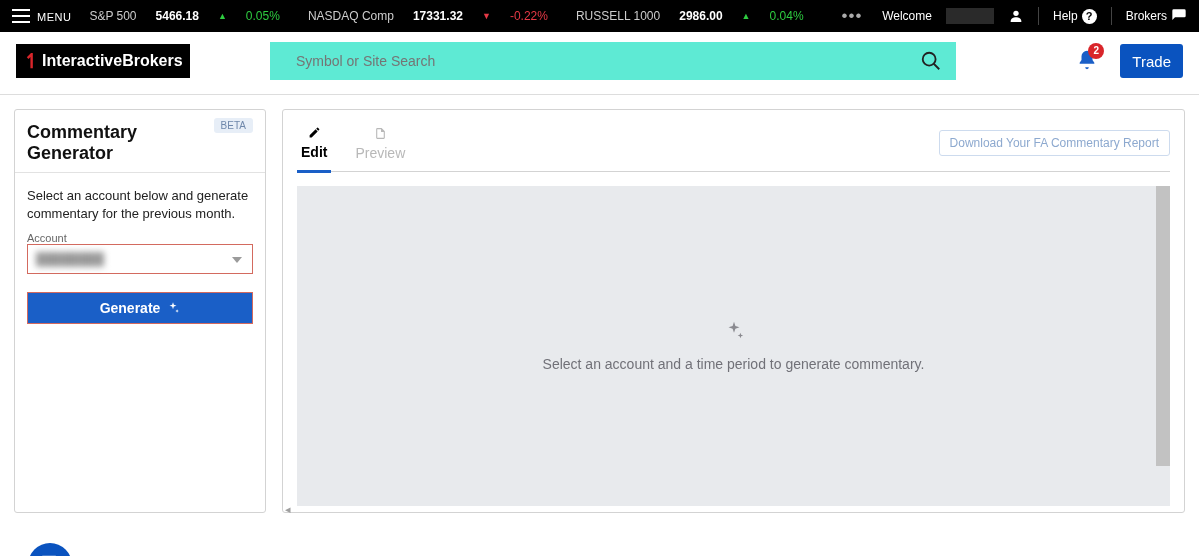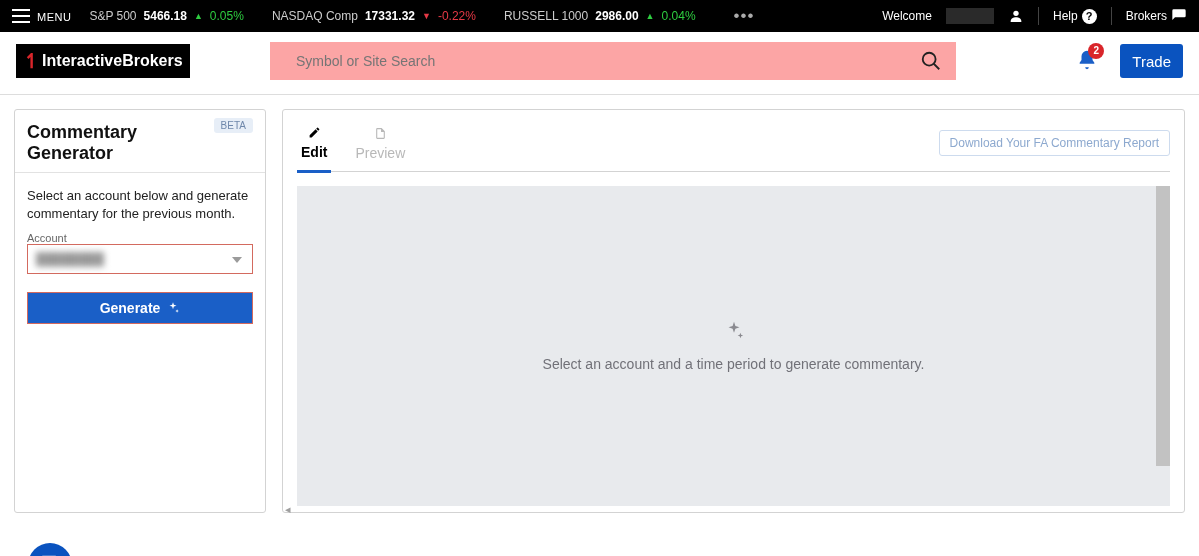--- a/index.html
+++ b/index.html
@@ -8,41 +8,41 @@
     
     .topbar {
       background: #000; color: #fff; height: 32px;
       display: flex; align-items: center; padding: 0 12px; font-size: 12px;
     }
     .menu-btn { display: flex; align-items: flex-end; gap: 7px; cursor: pointer; margin-right: 18px; }
     .hamburger { width: 18px; height: 14px; display: inline-block; }
     .hamburger span { display: block; height: 2px; background: #fff; margin-bottom: 4px; }
     .menu-text { font-size: 11px; letter-spacing: 0.5px; }
     .tickers { display: flex; gap: 28px; align-items: center; flex: 1; }
-    .ticker { display: flex; gap: 7px; align-items: center; }
+    .ticker { display: flex; gap: 19px; align-items: center; }
     .ticker .name { color: #ccc; cursor: pointer; }
     .ticker .price { color: #fff; font-weight: bold; }
     .ticker .up { color: #2ecc40; font-size: 9px; }
     .ticker .down { color: #e63946; font-size: 9px; }
     .ticker .chg-up { color: #2ecc40; }
     .ticker .chg-down { color: #e63946; }
     .more-dots { font-size: 17px; color: #aaa; cursor: pointer; margin-left: 10px; letter-spacing: 1px; }
     .top-right { display: flex; align-items: center; gap: 14px; }
     .welcome-box { background: #2a2a2a; width: 48px; height: 16px; display: inline-block; }
     .top-link { color: #fff; cursor: pointer; display: flex; align-items: center; gap: 4px; }
     .top-divider { width: 1px; height: 18px; background: #444; }
     .icon-svg { width: 16px; height: 16px; fill: #fff; }
     .circle-q { width:15px; height:15px; border-radius:50%; background:#fff; color:#000; font-size:11px; font-weight:bold; display:inline-flex; align-items:center; justify-content:center; }
 
     
     .header { display:flex; align-items:center; padding: 10px 16px 14px 16px; border-bottom: 1px solid #ddd; }
     .logo { width: 174px; height: 34px; background:#000; color:#fff; display:flex; align-items:center; justify-content:center; font-size:16px; font-weight:bold; margin-right: 80px; }
     .logo .arc { color:#d9252a; font-size:20px; margin-right:2px; }
     .search-wrap { flex:1; position:relative; margin-right:120px; }
-    .search-input { width:100%; height:38px; background:#fca5a5; border:none; padding:0 46px 0 26px; font-size:14px; color:#555; outline:none; }
+    .search-input { width:100%; height:38px; background:#5eead4; border:none; padding:0 46px 0 26px; font-size:14px; color:#555; outline:none; }
     .search-icn { position:absolute; right:14px; top:8px; }
     .bell-wrap { position:relative; margin-right:22px; cursor:pointer; }
     .bell-svg { width:22px; height:22px; fill:#1a5fc7; }
     .badge { position:absolute; top:-6px; right:-6px; background:#d9252a; color:#fff; border-radius:50%; width:16px; height:16px; font-size:10px; display:flex; align-items:center; justify-content:center; font-weight:bold; }
     .trade-btn { background:#0a53bf; color:#fff; border:none; border-radius:3px; height:34px; padding:0 12px; font-size:15px; cursor:pointer; }
 
     
     .main { display:flex; gap:16px; padding: 14px 14px 16px 14px; }
 
     

